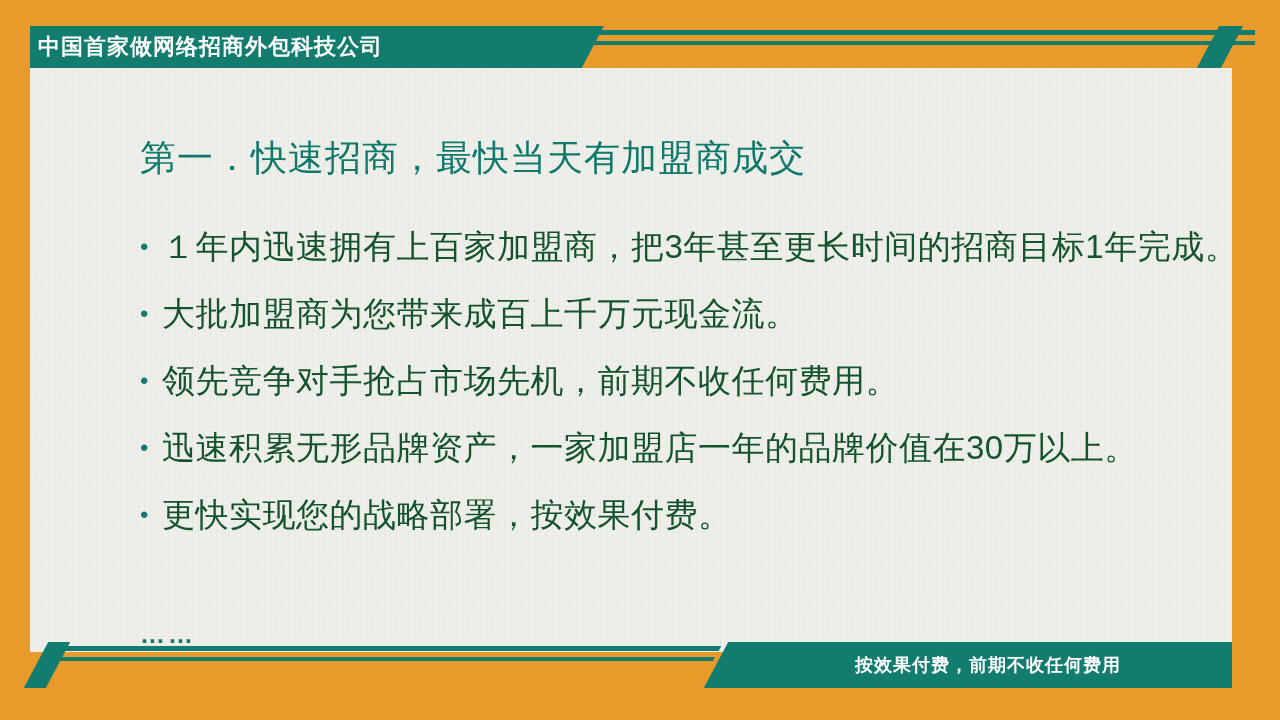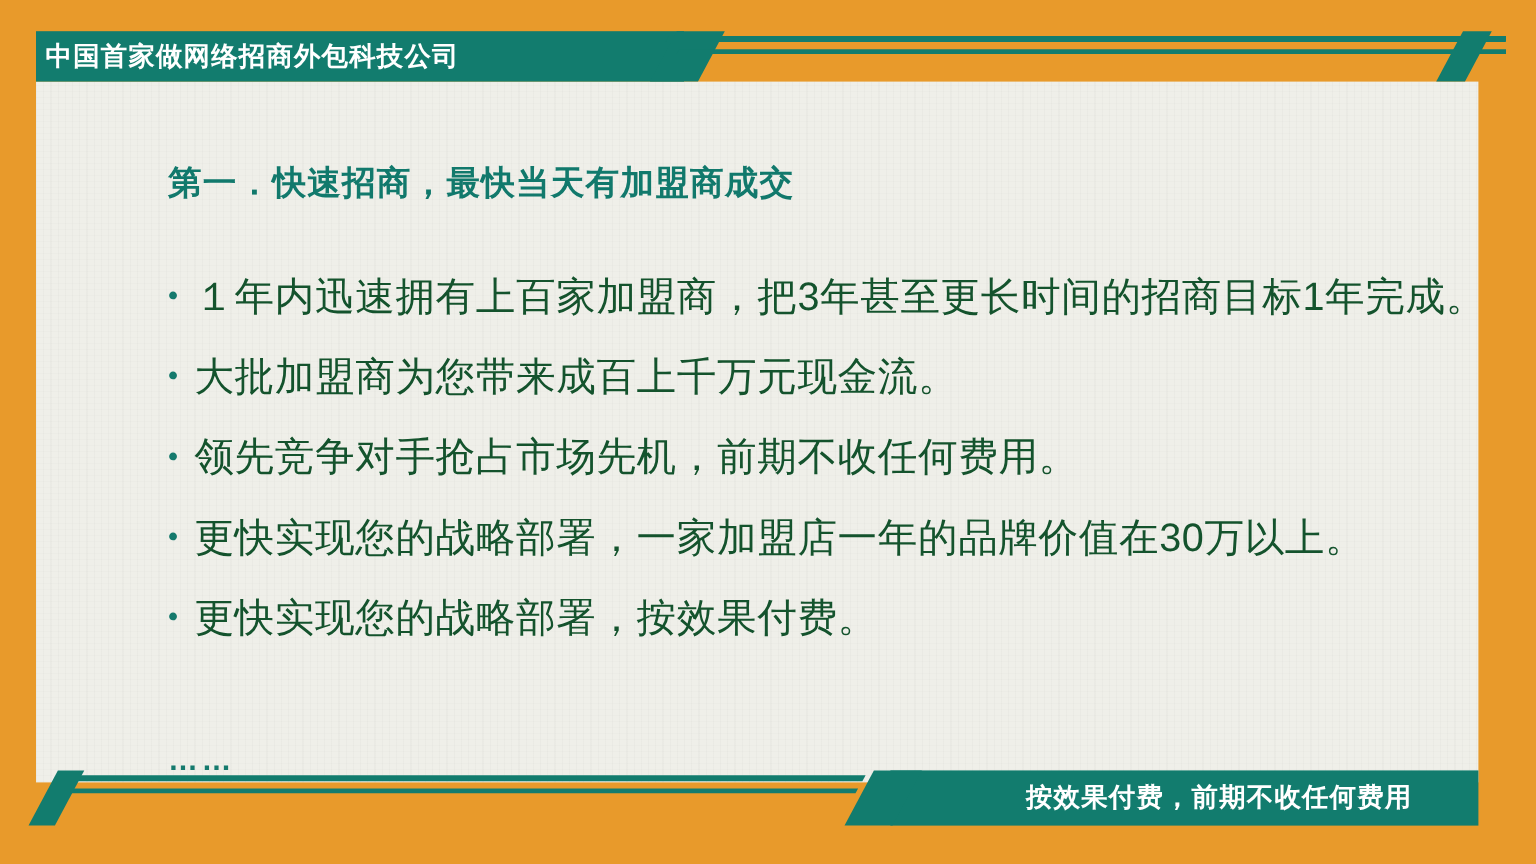--- a/index.html
+++ b/index.html
@@ -75,22 +75,22 @@
   }
   .stripe.s1 { left: 556px; top: 30px; width: 700px; height: 5px; }
   .stripe.s2 { left: 565px; top: 41px; width: 695px; height: 4px; }
   .stripe.s3 { left: 1208px; top: 26px; width: 24px; height: 42px; transform: skewX(-28deg); }
 
   
   .slide-title {
     position: absolute;
     left: 140px;
     top: 134px;
-    font-size: 28px;
-    font-weight: bold;
+    font-size: 36px;
+    font-weight: normal;
     color: #11796C;
     letter-spacing: 1px;
   }
 
   
   .bullets {
     position: absolute;
     left: 140px;
     top: 232px;
     width: 1070px;
@@ -143,21 +143,21 @@
     background: #127C6E;
     transform: skewX(-28deg);
   }
   .footer-text {
     position: absolute;
     left: 855px;
     top: 642px;
     height: 46px;
     line-height: 46px;
     color: #FFFFFF;
-    font-size: 22px;
+    font-size: 18px;
     font-weight: bold;
     letter-spacing: 1px;
     z-index: 6;
     white-space: nowrap;
   }
   .fstripe {
     position: absolute;
     background: #127C6E;
     transform: skewX(-28deg);
   }
@@ -189,21 +189,21 @@
     <div class="bullet-row">
       <span class="bullet-dot">•</span>
       <span class="bullet-text">大批加盟商为您带来成百上千万元现金流。</span>
     </div>
     <div class="bullet-row">
       <span class="bullet-dot">•</span>
       <span class="bullet-text">领先竞争对手抢占市场先机，前期不收任何费用。</span>
     </div>
     <div class="bullet-row">
       <span class="bullet-dot">•</span>
-      <span class="bullet-text">更快实现您的战略部署，一家加盟店一年的品牌价值在30万以上。</span>
+      <span class="bullet-text">迅速积累无形品牌资产，一家加盟店一年的品牌价值在30万以上。</span>
     </div>
     <div class="bullet-row">
       <span class="bullet-dot">•</span>
       <span class="bullet-text">更快实现您的战略部署，按效果付费。</span>
     </div>
   </div>
 
   <div class="ellipsis">……</div>
 
   <div class="footer-band"></div>

